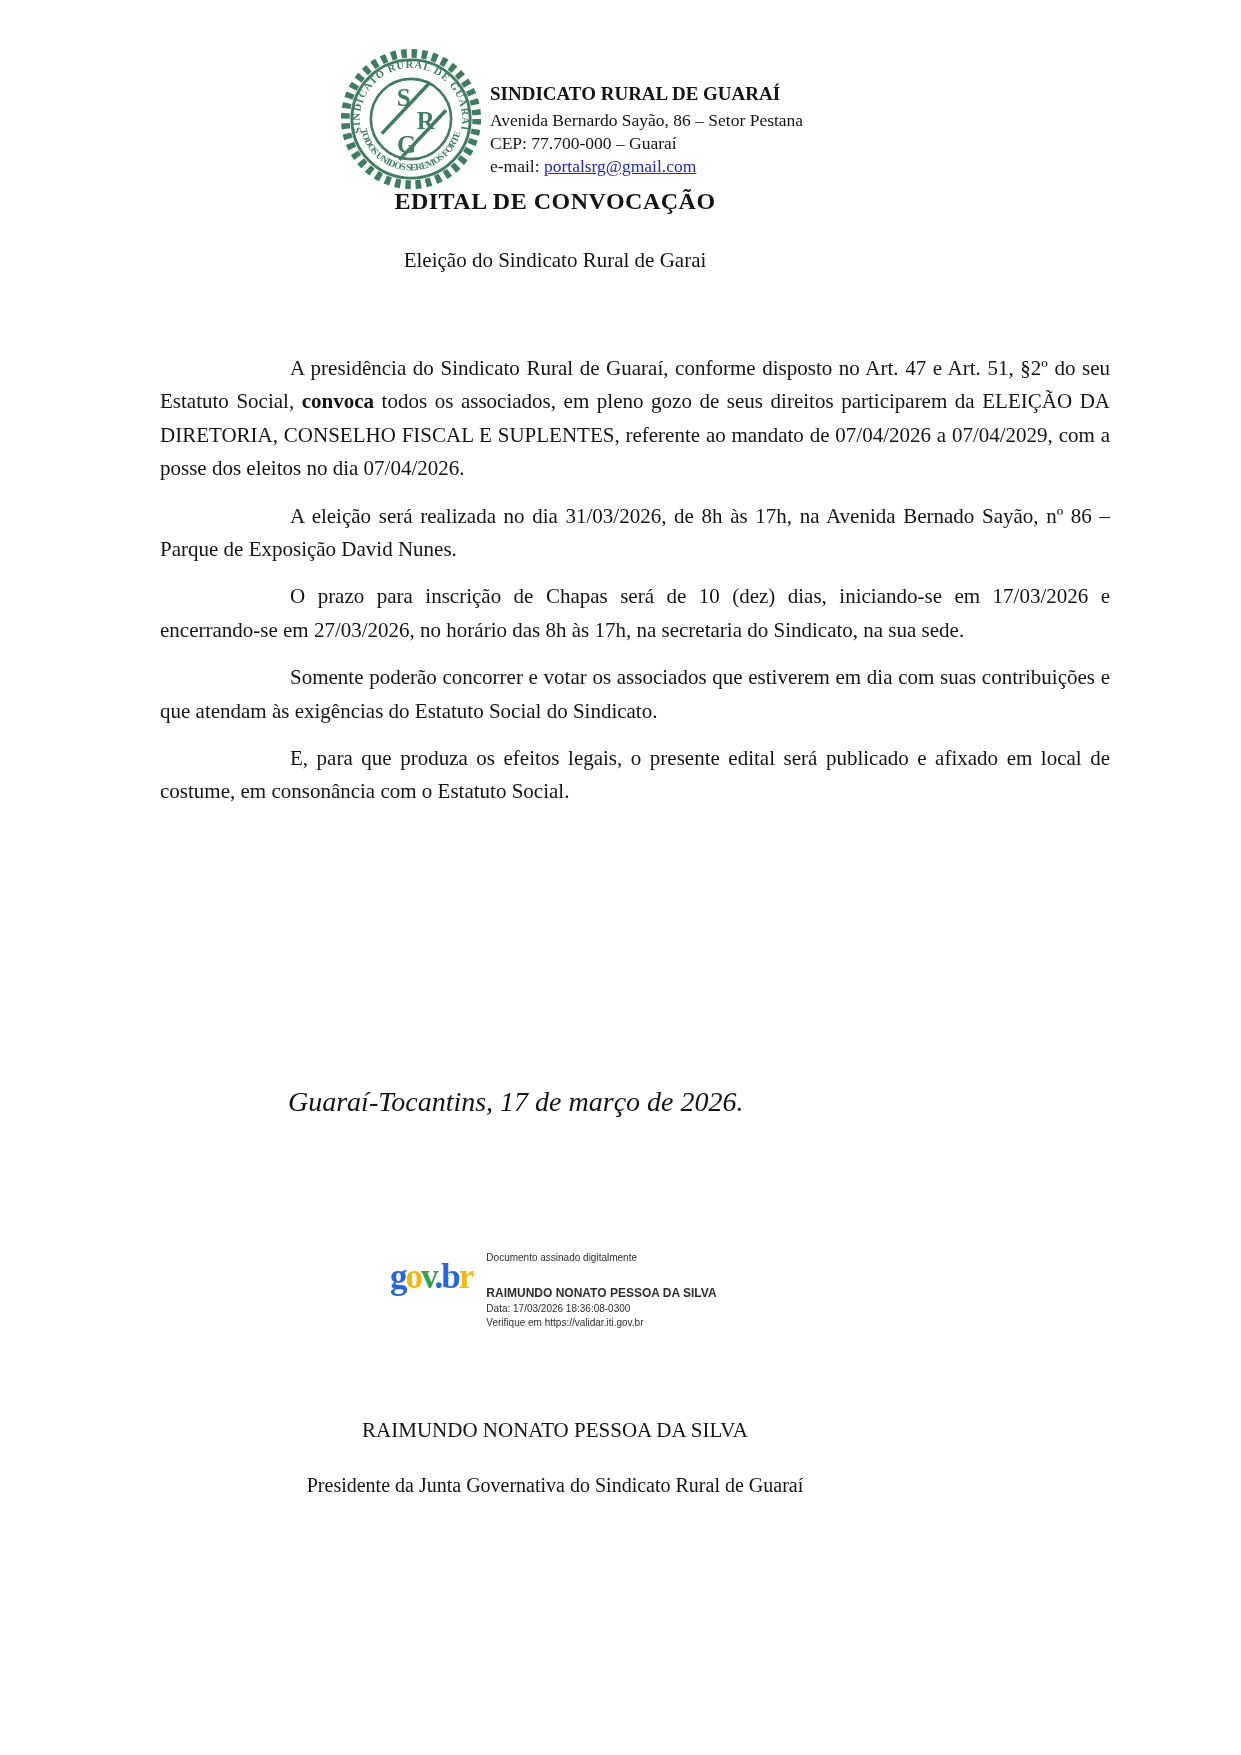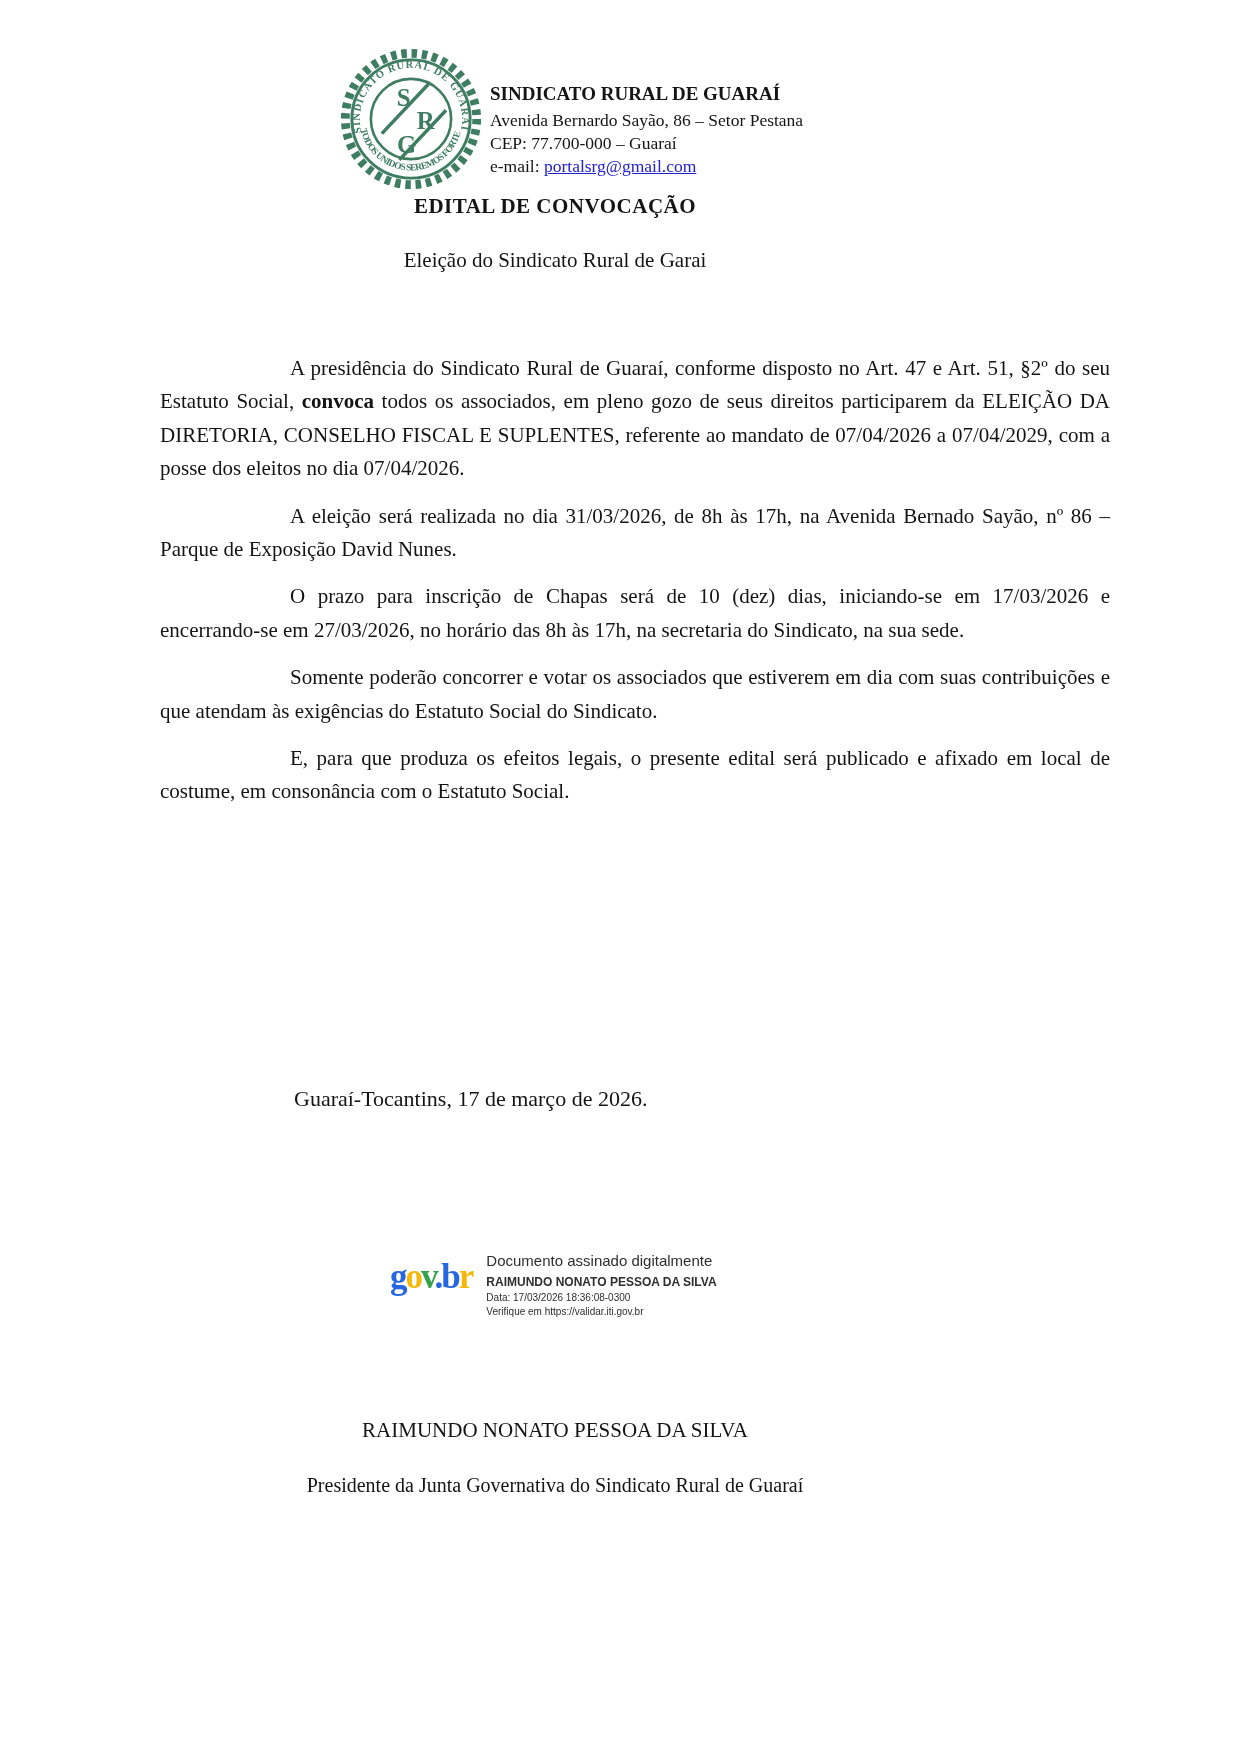--- a/index.html
+++ b/index.html
@@ -21,44 +21,44 @@
   .seal{position:absolute;left:338px;top:46px;width:146px;height:146px;}
   .seal-stroke{stroke:var(--logo-green);fill:none;}
   .seal-fill{fill:var(--logo-green);}
   .seal text{font-family:"Liberation Serif", serif;font-weight:bold;}
   .org-info{position:absolute;left:490px;top:82px;line-height:23px;}
   .org-name{font-size:19px;font-weight:bold;margin-bottom:4px;}
   .org-line{font-size:17.5px;}
   .email-link{color:var(--link-blue);text-decoration:underline;cursor:pointer;}
   
   .center-band{position:absolute;left:0;width:1110px;text-align:center;}
-  .doc-title{top:194px;font-size:21px;font-weight:bold;letter-spacing:.5px;}
+  .doc-title{top:188px;font-size:24px;font-weight:bold;letter-spacing:.5px;}
   .doc-subtitle{top:248px;font-size:21px;}
   
   .body-text{
     position:absolute;left:160px;top:352px;width:950px;
     font-size:21px;line-height:33.4px;text-align:justify;
   }
   .body-text p{margin:0 0 14px 0;text-indent:130px;}
   .bold{font-weight:bold;}
   
-  .dateline{position:absolute;left:294px;top:1086px;font-size:22px;}
+  .dateline{position:absolute;left:288px;top:1086px;font-size:28px;font-style:italic;}
   
   .stamp{
     position:absolute;left:390px;top:1252px;
     display:flex;align-items:flex-start;
     font-family:"Liberation Sans", sans-serif;color:#2e2e2e;
   }
   .govbr{
     margin-top:7px;margin-right:14px;
     font-size:35px;font-weight:bold;letter-spacing:-2px;line-height:1;
     font-family:Liberation Serif, serif;
   }
   .stamp-lines{display:block;}
-  .stamp-line1{font-size:15px;margin-bottom:6px;}
+  .stamp-line1{font-size:10px;margin-bottom:23px;}
   .stamp-name{font-size:12px;font-weight:bold;margin-bottom:3px;}
   .stamp-meta{font-size:10px;margin-bottom:3px;}
   
   .sig-name{top:1418px;font-size:21px;}
   .sig-role{top:1474px;font-size:20px;}
 </style>
 </head>
 <body>
 
 <div class="page">

